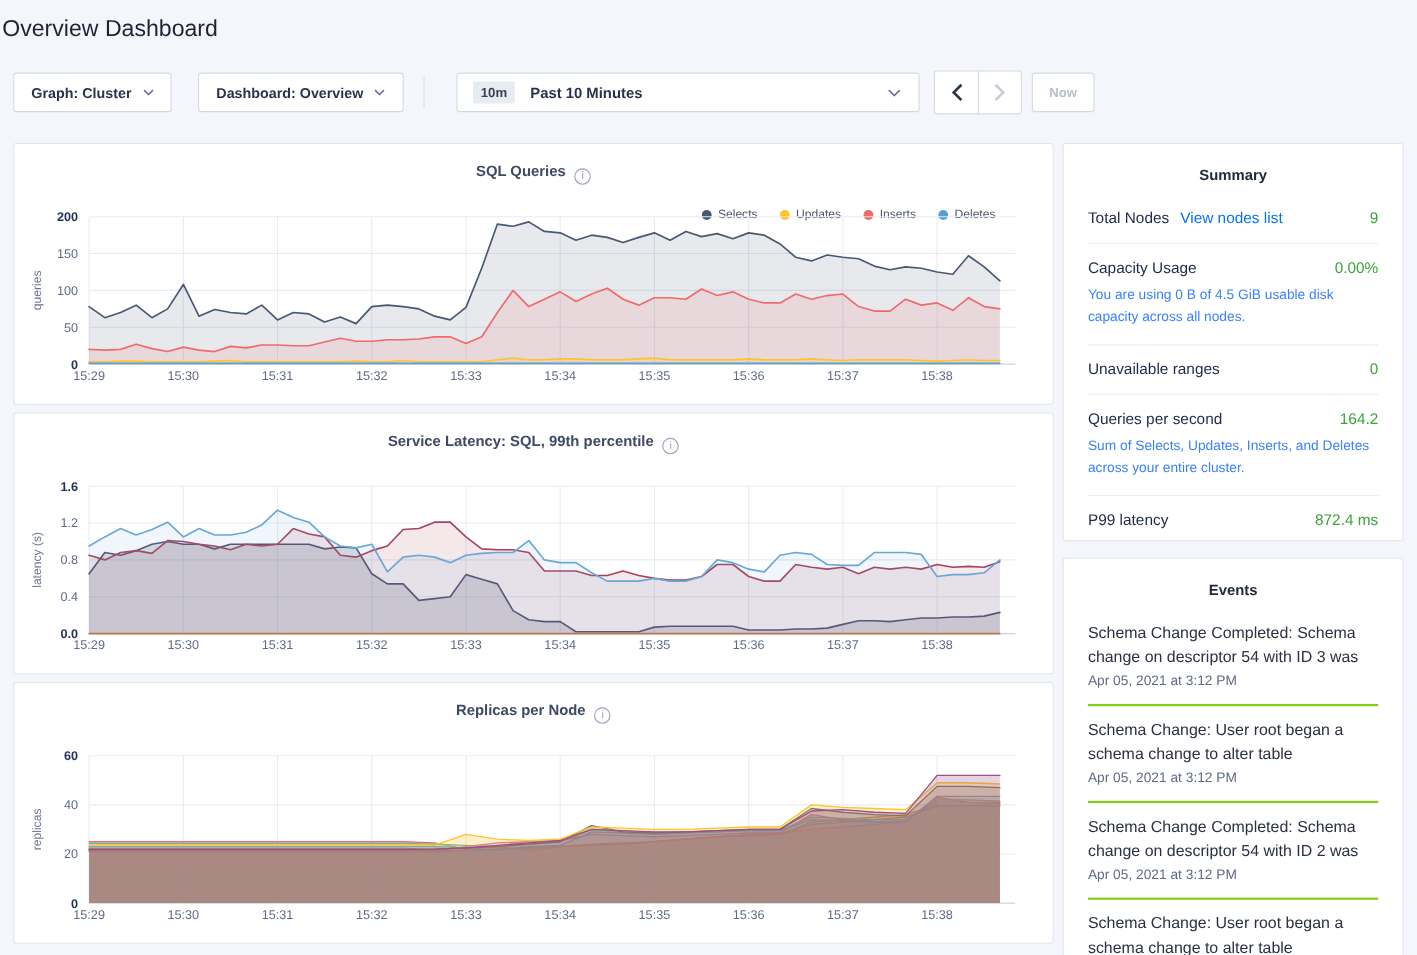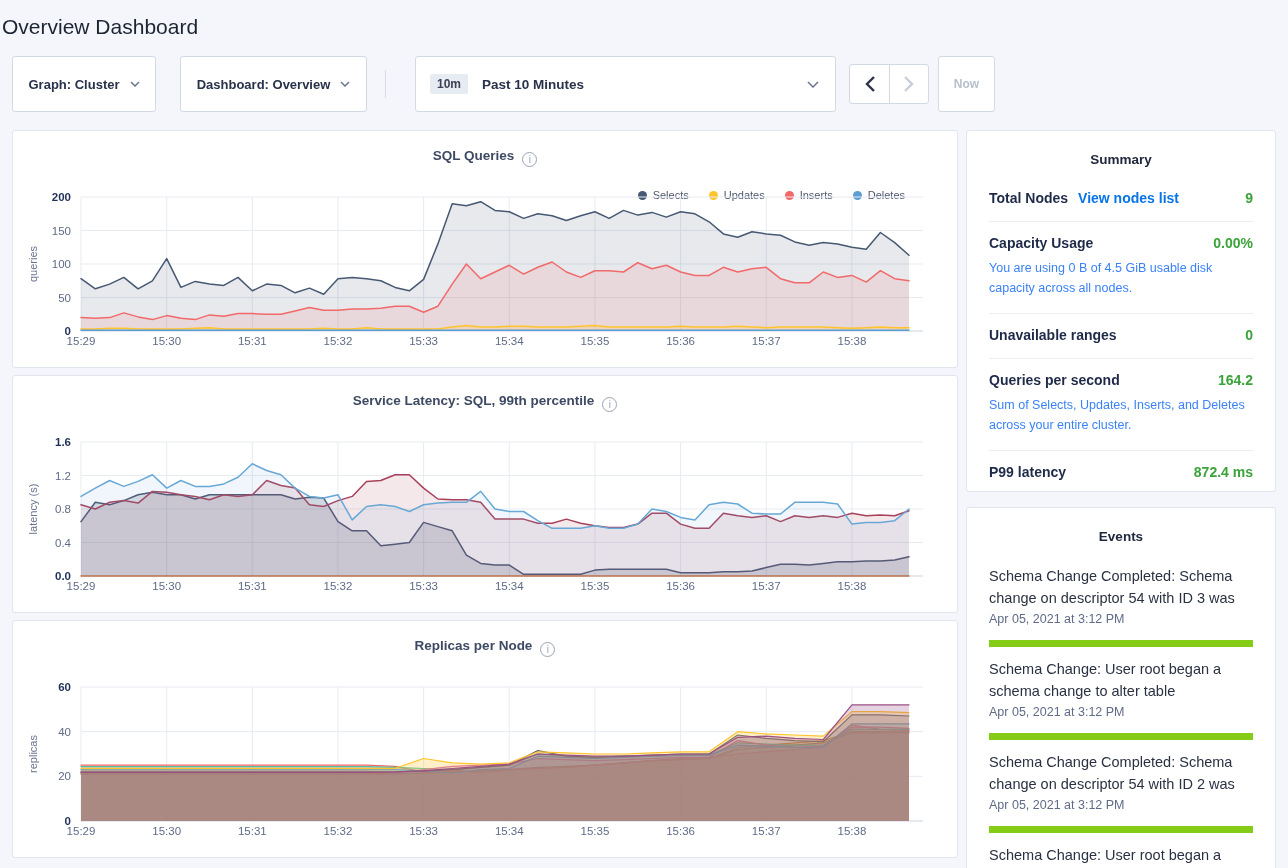--- a/index.html
+++ b/index.html
@@ -2,21 +2,21 @@
 <html><head>
 <meta charset="utf-8">
 <style>
   * { margin:0; padding:0; box-sizing:border-box; }
   html,body { width:1288px; height:868px; overflow:hidden; }
   body { background:#f4f6fb; font-family:"Liberation Sans",sans-serif; color:#242a35; }
 
   .page-title { font-size:21px; color:#1c2433; padding:15px 0 0 2px; font-weight:400; }
 
   .toolbar { display:flex; align-items:center; margin:25px 12px 0 12px; height:40px; }
-  .btn { background:#fff; border:1px solid #d4dae4; border-radius:3px; height:56px;
+  .btn { background:#fff; border:1px solid #d4dae4; border-radius:3px; height:36px;
          display:flex; align-items:center; justify-content:center;
          font-size:13px; font-weight:700; color:#28324a; cursor:pointer; }
   .dd1 { width:144px; gap:10px; }
   .dd2 { width:187px; margin-left:24px; gap:10px; }
   .vdiv { width:1px; height:28px; background:#d8dde6; margin-left:18px; }
   .timepicker { margin-left:29px; width:421px; justify-content:flex-start; padding:0 14px; position:relative; }
   .badge { background:#e7ebf2; border-radius:2px; padding:3px 7px; font-size:12px; font-weight:700; color:#394154; }
   .time-label { margin-left:14px; font-size:13.5px; }
   .tp-chevron { position:absolute; right:16px; }
   .nav-group { display:flex; margin-left:13px; border:1px solid #d4dae4; border-radius:3px; background:#fff; height:40px; }
@@ -37,28 +37,28 @@
   .legend-item { display:flex; align-items:center; cursor:pointer; }
   .legend .dot { width:9px; height:9px; border-radius:50%; display:inline-block; margin-right:6px; }
   svg.chart { position:absolute; left:0; top:50px; }
 
   .side-col { width:310px; margin-left:8px; }
   .side-card { background:#fff; border:1px solid #e0e5ee; border-radius:3px; padding:0 22px; }
   .summary-card { height:362px; overflow:hidden; }
   .side-title { text-align:center; font-weight:700; font-size:13.5px; padding:21px 0 10px; color:#20293d; }
   .metric { padding:13px 0 15px; }
   .metric + .metric { border-top:1px solid #eaeef3; }
-  .metric-head { display:flex; align-items:baseline; font-size:14px; font-weight:700; color:#1e2a47; }
+  .metric-head { display:flex; align-items:baseline; font-size:14px; font-weight:400; color:#1e2a47; }
   .metric-link { color:var(--blue); margin-left:10px; text-decoration:none; cursor:pointer; }
   .metric-value { margin-left:auto; color:var(--green); }
   .metric-desc { font-size:12.5px; color:#3b82f6; line-height:20px; margin-top:7px; font-weight:400; }
 
   .events-card { margin-top:15px; height:376px; overflow:hidden; }
   .event { padding:11px 0 14px; }
-  .event + .event { border-top:7px solid #84cc16; }
+  .event + .event { border-top:2px solid #84cc16; }
   .event-text { font-size:14.5px; line-height:22px; color:#2a3142; }
   .event-time { font-size:12.5px; color:#5f6b87; margin-top:3px; }
 </style>
 </head>
 <body style="--green: #3aa33a; --blue: #0774e8;">
 
 <div class="page-title">Overview Dashboard</div>
 
 <div class="toolbar">
   <div class="btn dd1">

